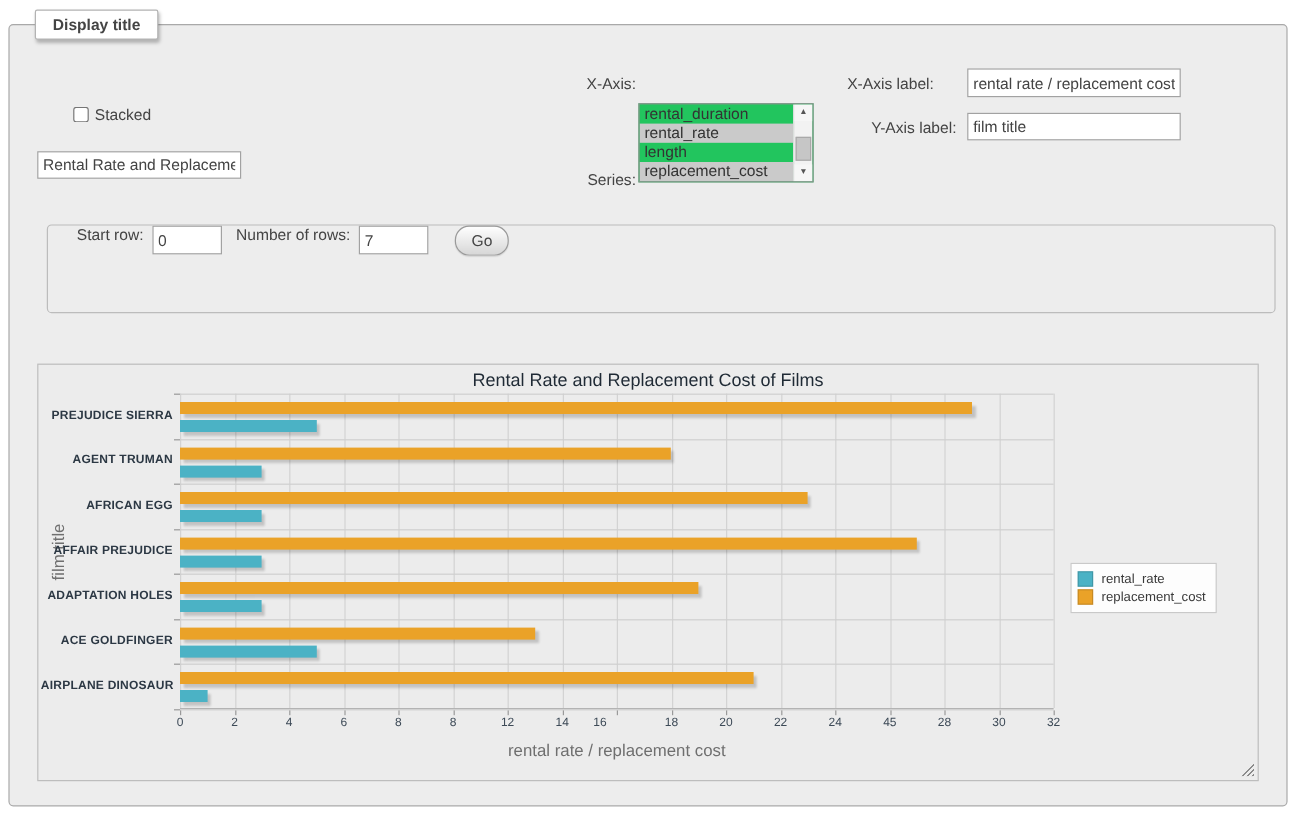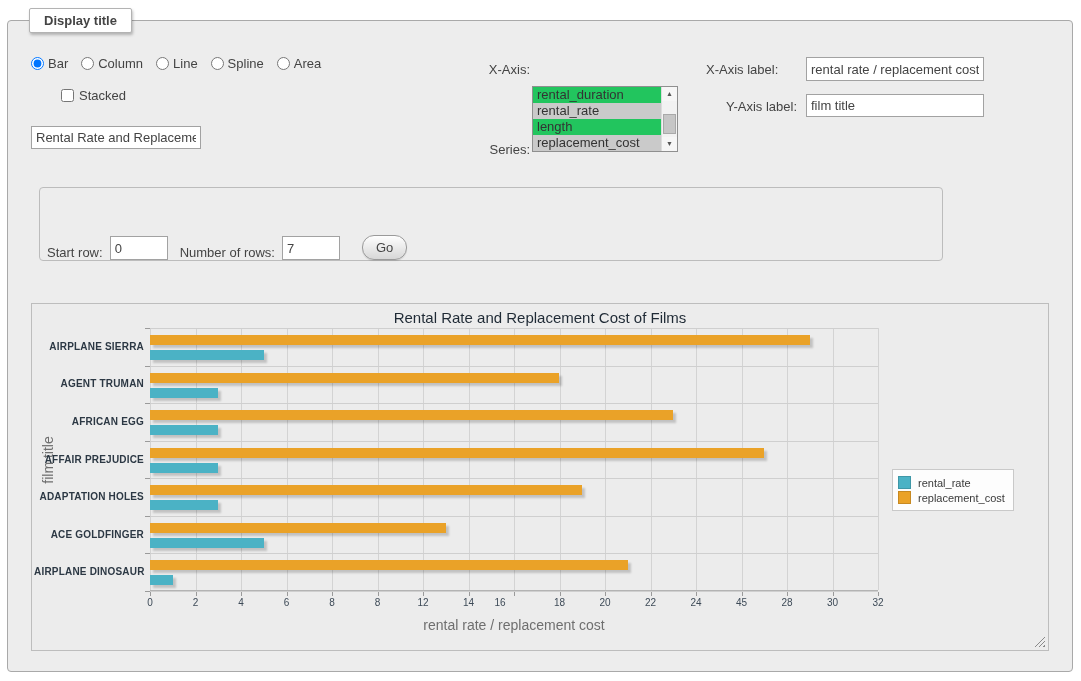--- a/index.html
+++ b/index.html
@@ -49,23 +49,23 @@
   .lb-btn { position:absolute; left:0; right:0; height:14px; text-align:center;
             font-size:7px; line-height:14px; color:#555; background:#f6f6f6; }
   .lb-btn.up { top:0; } .lb-btn.down { bottom:0; }
   .lb-thumb { position:absolute; left:1px; right:1px; top:27px; height:20px;
               background:#c6c6c6; border:1px solid #a9a9a9; }
 
   .x2-input { position:absolute; left:798px; top:36px; width:178px; height:24px; }
   .y2-input { position:absolute; left:798px; top:73px; width:178px; height:23px; }
 
   
-  .rows-box { position:absolute; left:31px; top:166px; width:904px; height:74px;
-              border:1px solid #bcbcbc; border-radius:4px; display:flex; align-items:flex-end;
-              padding-left:7px; font-size:13px; color:#444; }
+  .rows-box { position:absolute; left:31px; top:166px; width:1024px; height:74px;
+              border:1px solid #bcbcbc; border-radius:4px; display:flex; align-items:flex-start;
+              padding-left:24px; font-size:13px; color:#444; }
   .num-input { width:58px; height:24px; margin:0 12px 0 7px; }
   .go-btn { margin-left:10px; padding:4px 13px; font-family:"Liberation Sans",sans-serif;
             font-size:13px; color:#444; border:1px solid #9a9a9a; border-radius:12px;
             background:linear-gradient(#fefefe,#d7d7d7); box-shadow:0 1px 1px rgba(0,0,0,0.12); }
 
   
   .chart-box { position:absolute; left:23px; top:282px; width:1018px; height:348px;
                background:#ececec; border:1px solid #bdbdbd; }
   .chart-title { position:absolute; left:0; top:5px; width:100%; text-align:center;
                  font-size:15px; color:#1f2a35; }
@@ -93,42 +93,20 @@
           background:repeating-linear-gradient(135deg, transparent 0 2px, #8a8a8a 2px 3px);
           clip-path:polygon(100% 0, 100% 100%, 0 100%); }
 </style>
 </head>
 <body>
 
 <div class="page">
   <div class="panel">
     <div class="panel-legend">Display title</div>
 
-    <div class="chart-type-group" id="chartTypes">
-        <label class="rt">
-          <input type="radio" name="chartType" checked="" style="">
-          <span>Bar</span>
-        </label>
-        <label class="rt">
-          <input type="radio" name="chartType" style="">
-          <span>Column</span>
-        </label>
-        <label class="rt">
-          <input type="radio" name="chartType" style="">
-          <span>Line</span>
-        </label>
-        <label class="rt">
-          <input type="radio" name="chartType" style="">
-          <span>Spline</span>
-        </label>
-        <label class="rt">
-          <input type="radio" name="chartType" style="">
-          <span>Area</span>
-        </label>
-      </div>
 
     <label class="stacked-row">
       <input type="checkbox" id="stackedCb" style="">
       <span>Stacked</span>
     </label>
 
     <input type="text" class="title-input" value="Rental Rate and Replacement Cost of Films" style="">
 
     <div class="fld xaxis-lbl">X-Axis:</div>
 
@@ -252,21 +230,21 @@
         <div class="x-tickmark" style="left: 846px;"></div>
         <div class="x-tick" style="left: 831px;">32</div>
         <div class="y-tickmark" style="top: 24px;"></div>
         <div class="y-tickmark" style="top: 61.5714px;"></div>
         <div class="y-tickmark" style="top: 99.1429px;"></div>
         <div class="y-tickmark" style="top: 136.714px;"></div>
         <div class="y-tickmark" style="top: 174.286px;"></div>
         <div class="y-tickmark" style="top: 211.857px;"></div>
         <div class="y-tickmark" style="top: 249.429px;"></div>
         <div class="y-tickmark" style="top: 287px;"></div>
-        <div class="y-tick" style="top: 36.7857px;">AIRPLANE SIERRA</div>
+        <div class="y-tick" style="top: 36.7857px;">PREJUDICE SIERRA</div>
         <div class="y-tick" style="top: 74.3571px;">AGENT TRUMAN</div>
         <div class="y-tick" style="top: 111.929px;">AFRICAN EGG</div>
         <div class="y-tick" style="top: 149.5px;">AFFAIR PREJUDICE</div>
         <div class="y-tick" style="top: 187.071px;">ADAPTATION HOLES</div>
         <div class="y-tick" style="top: 224.643px;">ACE GOLDFINGER</div>
         <div class="y-tick" style="top: 262.214px;">AIRPLANE DINOSAUR</div>
       </div>
   </div>
 </div>
 

